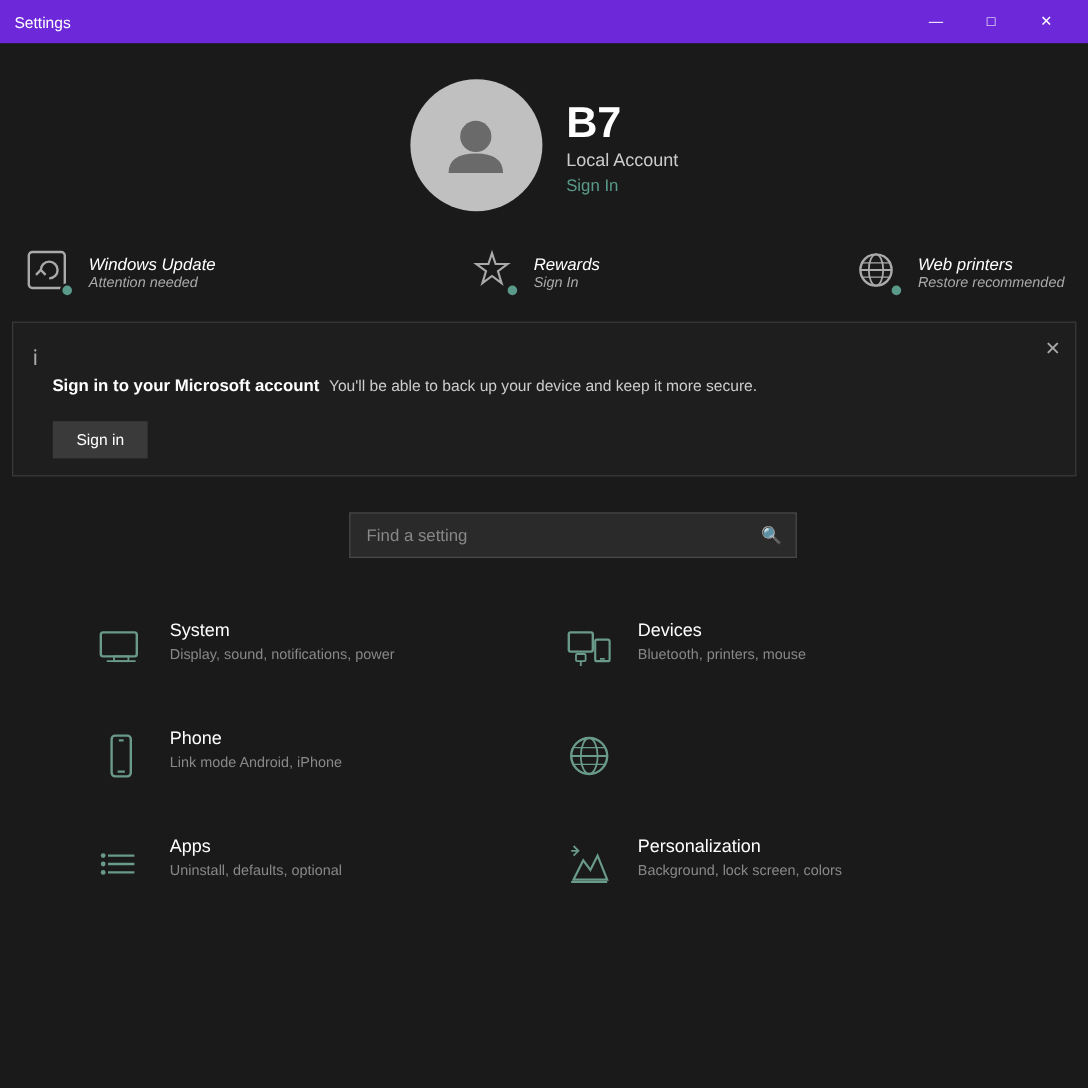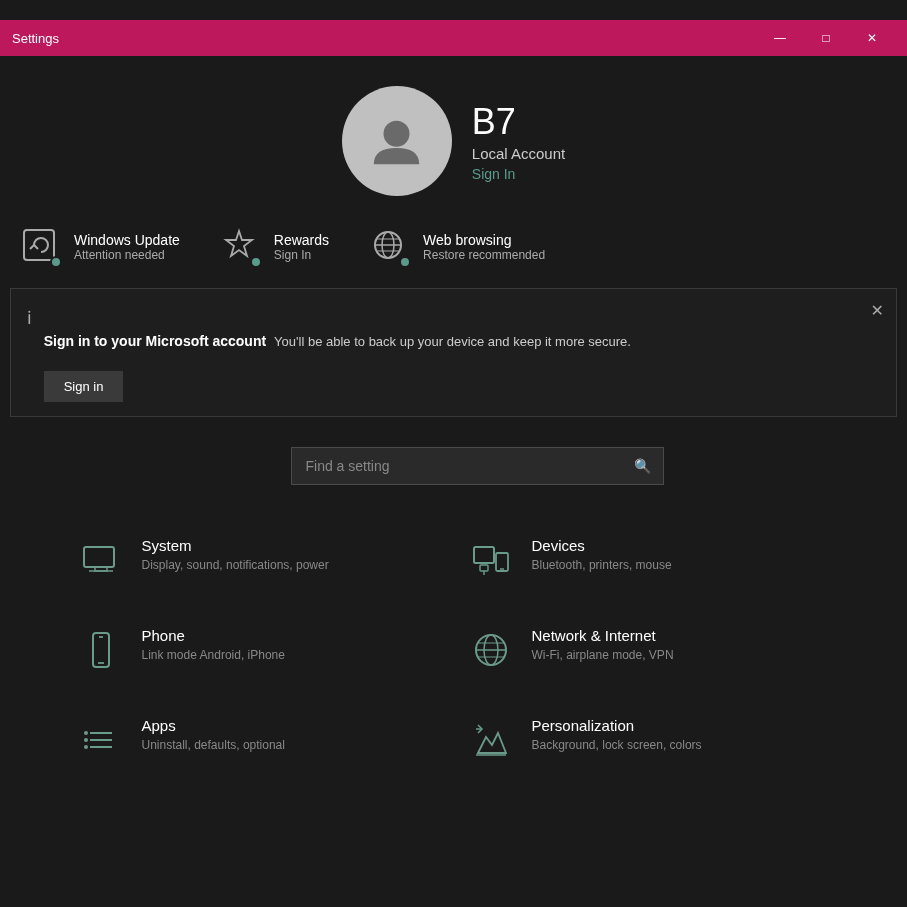--- a/index.html
+++ b/index.html
@@ -11,23 +11,22 @@
       color: #ffffff;
       overflow: hidden;
     }
 
     
     .title-bar {
       display: flex;
       align-items: center;
       justify-content: space-between;
       padding: 8px 12px;
-      background: #be185d;
+      background: #6d28d9;
       height: 36px;
-      margin-top: 20px;
     }
     .title-bar-title {
       font-size: 13px;
       color: #ffffff;
     }
     .title-bar-controls {
       display: flex;
       gap: 0;
     }
     .title-bar-btn {
@@ -65,41 +64,42 @@
       width: 65px;
       height: 65px;
       fill: #6a6a6a;
     }
     .profile-info {
       display: flex;
       flex-direction: column;
     }
     .profile-name {
       font-size: 36px;
-      font-weight: 400;
+      font-weight: 700;
       color: #ffffff;
     }
     .profile-type {
       font-size: 15px;
       color: #cccccc;
       margin-top: 2px;
     }
     .profile-signin {
       font-size: 14px;
       color: #5a9a8a;
       margin-top: 4px;
       cursor: pointer;
     }
 
     
     .quick-links {
       display: flex;
-      justify-content: flex-start;
+      justify-content: space-between;
       gap: 40px;
       padding: 10px 20px 20px;
+      font-style: italic;
     }
     .quick-link-item {
       display: flex;
       align-items: center;
       gap: 12px;
       cursor: pointer;
     }
     .quick-link-icon-wrap {
       position: relative;
       width: 42px;
@@ -314,21 +314,21 @@
       <svg class="quick-link-icon" viewBox="0 0 38 38">
         <circle cx="19" cy="19" r="13" fill="none" stroke="#aaaaaa" stroke-width="2"></circle>
         <ellipse cx="19" cy="19" rx="6" ry="13" fill="none" stroke="#aaaaaa" stroke-width="1.5"></ellipse>
         <line x1="6" y1="19" x2="32" y2="19" stroke="#aaaaaa" stroke-width="1.5"></line>
         <line x1="7" y1="13" x2="31" y2="13" stroke="#aaaaaa" stroke-width="1"></line>
         <line x1="7" y1="25" x2="31" y2="25" stroke="#aaaaaa" stroke-width="1"></line>
       </svg>
       <div class="status-dot"></div>
     </div>
     <div class="quick-link-text">
-      <div class="ql-title">Web browsing</div>
+      <div class="ql-title">Web printers</div>
       <div class="ql-sub">Restore recommended</div>
     </div>
   </div>
 </div>
 
 <div class="banner">
   <span class="banner-icon">ℹ</span>
   <div class="banner-content">
     <div class="banner-text-row">
       <span class="banner-bold">Sign in to your Microsoft account</span>
@@ -395,24 +395,20 @@
   <div class="settings-item">
     <div class="settings-item-icon">
       <svg width="46" height="46" viewBox="0 0 46 46">
         <circle cx="23" cy="23" r="15" fill="none" stroke="#6a9a8a" stroke-width="2"></circle>
         <ellipse cx="23" cy="23" rx="7" ry="15" fill="none" stroke="#6a9a8a" stroke-width="1.5"></ellipse>
         <line x1="8" y1="23" x2="38" y2="23" stroke="#6a9a8a" stroke-width="1.5"></line>
         <line x1="9" y1="16" x2="37" y2="16" stroke="#6a9a8a" stroke-width="1"></line>
         <line x1="9" y1="30" x2="37" y2="30" stroke="#6a9a8a" stroke-width="1"></line>
       </svg>
     </div>
-    <div class="settings-item-text">
-      <div class="si-title">Network &amp; Internet</div>
-      <div class="si-sub">Wi-Fi, airplane mode, VPN</div>
-    </div>
   </div>
 
   <div class="settings-item">
     <div class="settings-item-icon">
       <svg width="46" height="46" viewBox="0 0 46 46">
         <line x1="12" y1="16" x2="34" y2="16" stroke="#6a9a8a" stroke-width="2"></line>
         <line x1="12" y1="23" x2="34" y2="23" stroke="#6a9a8a" stroke-width="2"></line>
         <line x1="12" y1="30" x2="34" y2="30" stroke="#6a9a8a" stroke-width="2"></line>
         <circle cx="8" cy="16" r="2" fill="#6a9a8a"></circle>
         <circle cx="8" cy="23" r="2" fill="#6a9a8a"></circle>

